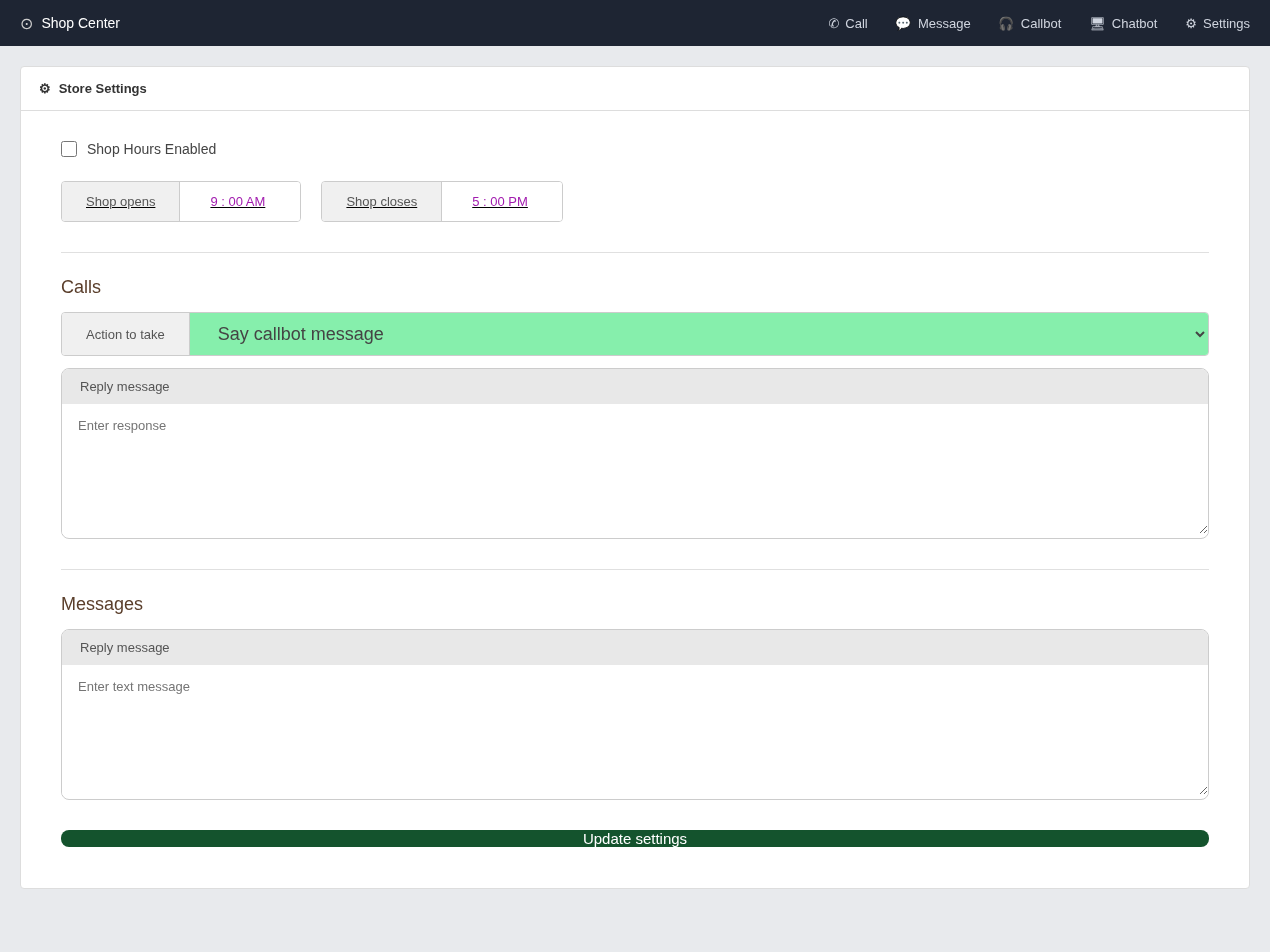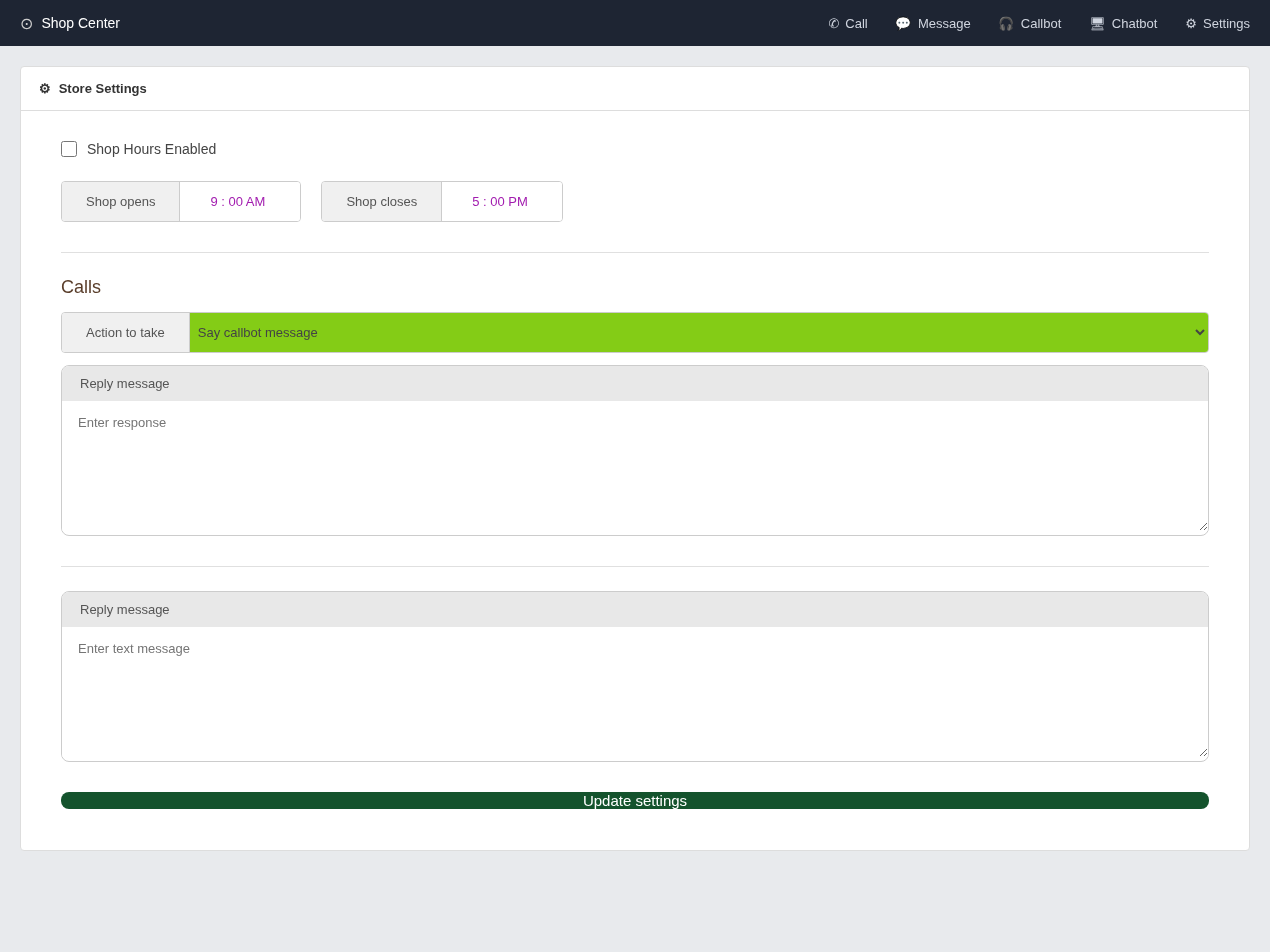--- a/index.html
+++ b/index.html
@@ -82,20 +82,21 @@
     .checkbox-label {
       font-size: 14px;
       color: #444;
     }
 
     
     .time-row {
       display: flex;
       gap: 20px;
       margin-bottom: 30px;
+      text-decoration: underline;
     }
     .time-field {
       display: flex;
       border: 1px solid #ccc;
       border-radius: 4px;
       overflow: hidden;
     }
     .time-field-label {
       background: #f0f0f0;
       padding: 12px 24px;
@@ -142,26 +143,26 @@
       padding: 12px 24px;
       font-size: 13px;
       color: #555;
       border-right: 1px solid #ccc;
       white-space: nowrap;
       display: flex;
       align-items: center;
     }
     .action-row-select {
       flex: 1;
-      padding: 10px 4px;
-      font-size: 13px;
+      padding: 10px 24px;
+      font-size: 18px;
       color: #444;
       border: none;
       outline: none;
-      background: #84cc16;
+      background: #86efac;
       cursor: pointer;
     }
 
     
     .reply-block {
       border: 1px solid #ccc;
       border-radius: 8px;
       overflow: hidden;
       margin-bottom: 30px;
     }
@@ -271,20 +272,21 @@
         <div class="reply-block">
           <div class="reply-block-header">Reply message</div>
           <textarea class="reply-block-textarea" placeholder="Enter response" style=""></textarea>
         </div>
       </div>
 
       <hr class="divider">
 
       
       <div>
+        <div class="section-title">Messages</div>
 
         <div class="reply-block">
           <div class="reply-block-header">Reply message</div>
           <textarea class="reply-block-textarea" placeholder="Enter text message" style=""></textarea>
         </div>
       </div>
 
       
       <button class="update-btn">Update settings</button>
 

